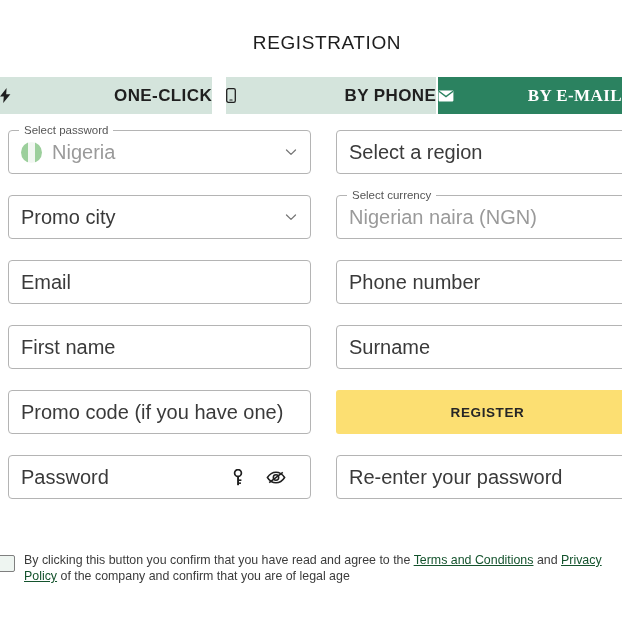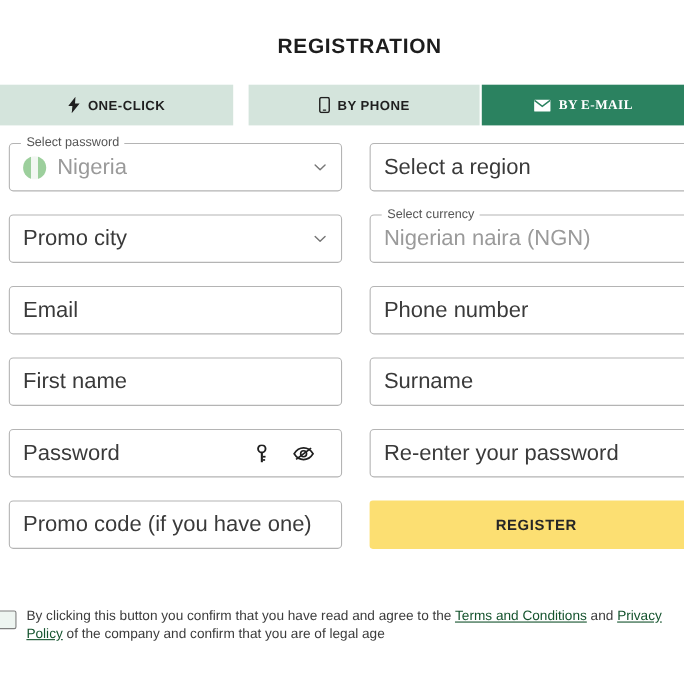--- a/index.html
+++ b/index.html
@@ -13,21 +13,21 @@
     overflow: hidden;
     font-family: "Liberation Sans", sans-serif;
     color: #222222;
     position: relative;
   }
 
   
   .page-title {
     text-align: center;
     font-size: 19px;
-    font-weight: bold;
+    font-weight: normal;
     letter-spacing: 0.6px;
     color: #1d1d1d;
     padding-top: 30px;
     margin: 0;
     height: 26px;
     line-height: 26px;
     padding-left: 32px;
   }
 
   
@@ -37,22 +37,22 @@
     left: 0;
     width: 622px;
     height: 37px;
     display: flex;
     background: #ffffff;
   }
   .tab {
     height: 37px;
     display: flex;
     align-items: center;
-    justify-content: center;
-    font-size: 12px;
+    justify-content: space-between;
+    font-size: 17px;
     font-weight: bold;
     letter-spacing: 0.4px;
     background: #d4e4dc;
     color: #1f1f1f;
     box-sizing: border-box;
     user-select: none;
   }
   .tab.one-click { width: 217px; }
   .tab.by-phone  { width: 215px; margin-left: 14px; }
   .tab.by-email  {
@@ -293,20 +293,30 @@
 
   <div class="row">
 
     <div class="field left">
       <span class="field-text">First name</span>
     </div>
 
     <div class="field right">
       <span class="field-text">Surname</span>
     </div>
+
+  </div>
+
+  <div class="row">
+
+    <div class="field left">
+      <span class="field-text">Promo code (if you have one)</span>
+    </div>
+
+    <button class="register-btn">REGISTER</button>
 
   </div>
 
   <div class="row">
 
     <div class="field left">
       <span class="field-text">Password</span>
       <span class="pw-icons">
         <span>
           <svg width="12" height="17" viewBox="0 0 12 17" aria-hidden="true">
@@ -325,30 +335,20 @@
         </span>
       </span>
     </div>
 
     <div class="field right">
       <span class="field-text">Re-enter your password</span>
     </div>
 
   </div>
 
-  <div class="row">
-
-    <div class="field left">
-      <span class="field-text">Promo code (if you have one)</span>
-    </div>
-
-    <button class="register-btn">REGISTER</button>
-
-  </div>
-
 </div>
 
 <div class="consent">
   <div class="consent-check"></div>
   <div class="consent-text">
     <span>By clicking this button you confirm that you have read and agree to the </span><a href="#">Terms and Conditions</a><span> and </span><a href="#">Privacy Policy</a><span> of the company and confirm that you are of legal age</span>
   </div>
 </div>
 
 </body></html>

